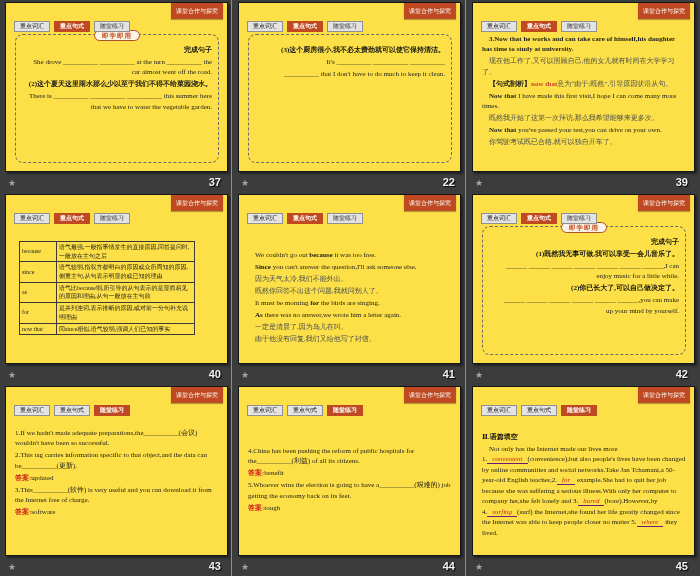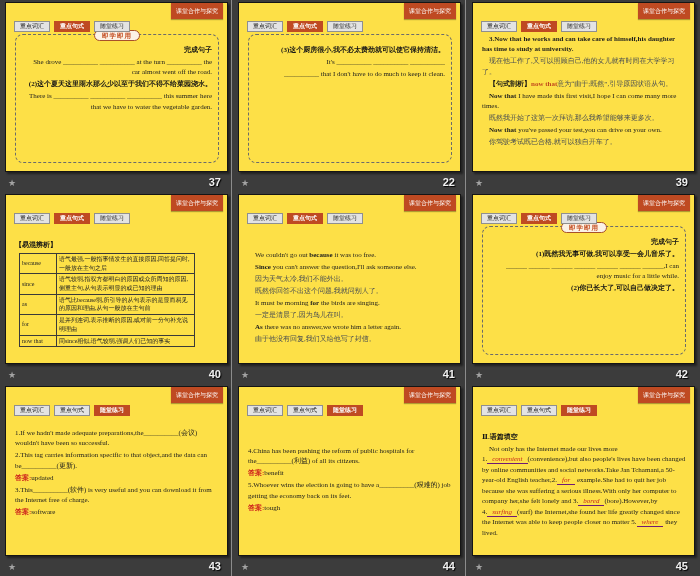--- a/index.html
+++ b/index.html
@@ -124,21 +124,20 @@
 
   <div class="cell">
     <div class="slide">
       <div class="tabs">
         <span class="tab">重点词汇</span>
         <span class="tab on">重点句式</span>
         <span class="tab">随堂练习</span>
       </div>
       <div class="banner">课堂合作与探究</div>
       <div class="content pt14">
-        <div class="ln"><span class="cnb">【易混辨析】</span></div>
         <table class="cmp">
           <tbody>
               <tr>
             <td class="w">because</td>
             <td class="d">语气最强,一般指事情发生的直接原因,回答提问时,一般放在主句之后</td>
           </tr>
           <tr>
             <td class="w">since</td>
             <td class="d">语气较弱,指双方都明白的原因或众所周知的原因,侧重主句,从句表示明显的或已知的理由</td>
           </tr>
@@ -170,22 +169,22 @@
         <span class="tab">随堂练习</span>
       </div>
       <div class="banner">课堂合作与探究</div>
       <div class="content pt24">
         <div>
             <div class="ln ti"><span>We couldn't go out </span><span class="b">because</span><span> it was too free.</span></div>
             <div class="ln ti"><span class="b">Since</span><span> you can't answer the question,I'll ask someone else.</span></div>
             <div class="ln ti"><span class="tr">因为天气太冷,我们不能外出。</span></div>
             <div class="ln ti"><span class="tr">既然你回答不出这个问题,我就问别人了。</span></div>
             <div class="ln ti"><span>It must be morning </span><span class="b">for</span><span> the birds are singing.</span></div>
+            <div class="ln ti"><span class="b">As</span><span> there was no answer,we wrote him a letter again.</span></div>
             <div class="ln ti"><span class="tr">一定是清晨了,因为鸟儿在叫。</span></div>
-            <div class="ln ti"><span class="b">As</span><span> there was no answer,we wrote him a letter again.</span></div>
             <div class="ln ti"><span class="tr">由于他没有回复,我们又给他写了封信。</span></div>
           </div>
       </div>
     </div>
     <span class="star">★</span>
     <span class="num">41</span>
   </div>
 
   <div class="cell">
     <div class="slide">
@@ -196,20 +195,21 @@
       </div>
       <div class="banner">课堂合作与探究</div>
       <div class="content">
         <div class="dashbox">
           <span class="badge">即学即用</span>
           <div>
               <div class="ln"><span class="cnb">完成句子</span></div>
               <div class="ln"><span class="cnb">(1)既然我无事可做,我可以享受一会儿音乐了。</span></div>
               <div class="ln ind"><span>______ ______ ______ ______ ______ ______ ______,I can enjoy music for a little while.</span></div>
               <div class="ln"><span class="cnb">(2)你已长大了,可以自己做决定了。</span></div>
+              <div class="ln ind"><span>______ ______ ______ ______ ______ ______,you can make up your mind by yourself.</span></div>
             </div>
         </div>
       </div>
     </div>
     <span class="star">★</span>
     <span class="num">42</span>
   </div>
 
   <div class="cell">
     <div class="slide">

